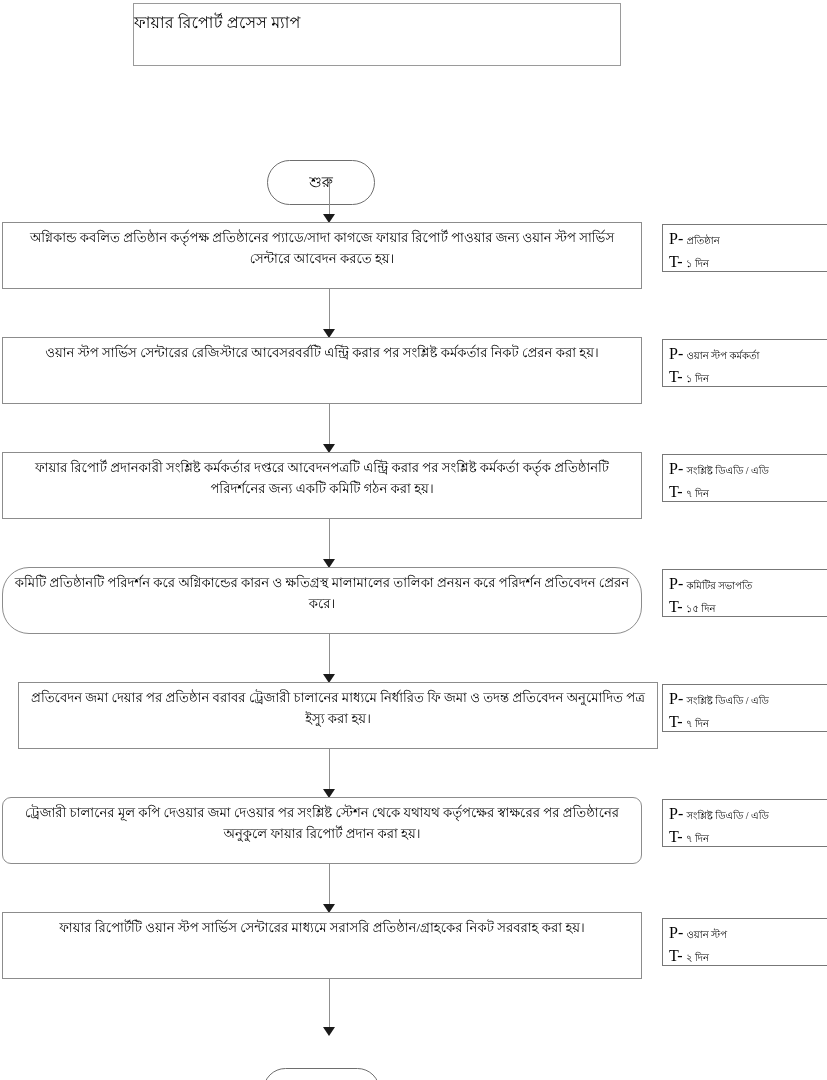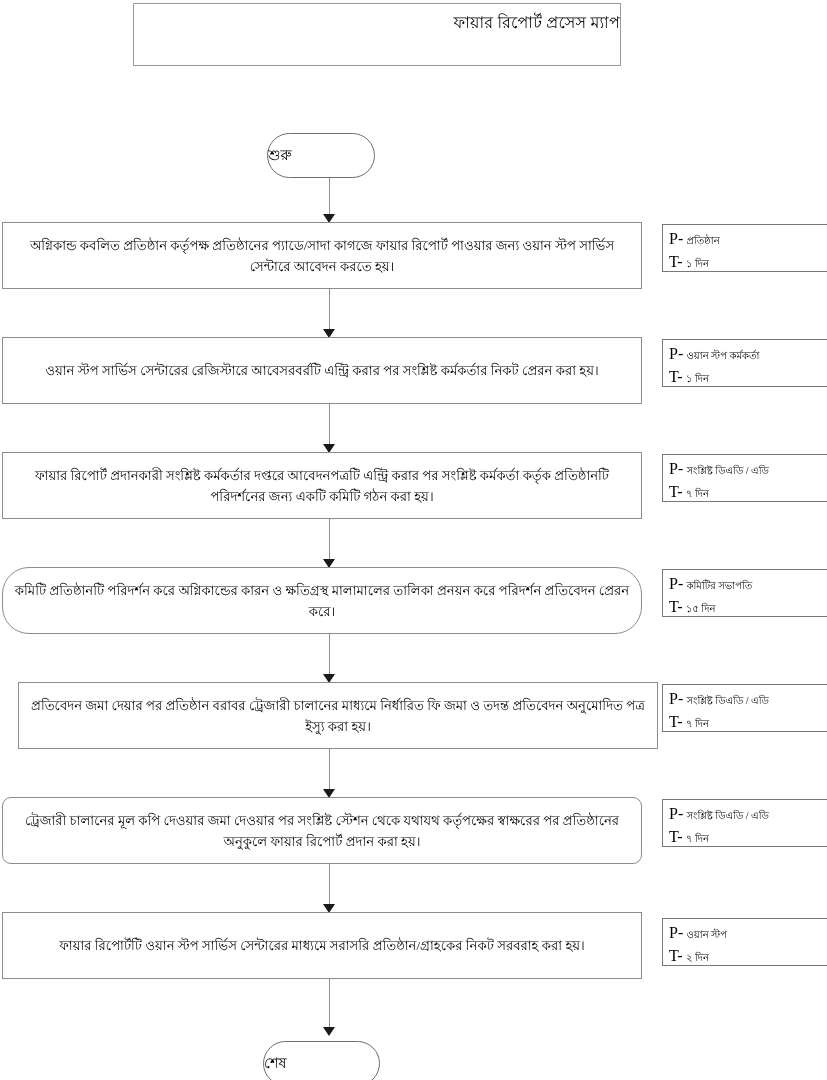--- a/index.html
+++ b/index.html
@@ -26,49 +26,49 @@
     width: 488px;
     height: 63px;
     border: 1px solid #9a9a9a;
     background: #ffffff;
   }
   #title-text {
     position: absolute;
     left: 0;
     right: 0;
     top: 9px;
-    text-align: right;
+    text-align: left;
     font-size: 16px;
     line-height: 20px;
     font-family: "Liberation Serif", "DejaVu Serif", serif;
     letter-spacing: 0.2px;
   }
 
   
   .terminator {
     border: 1px solid #6e6e6e;
     border-radius: 26px;
     background: #ffffff;
     display: flex;
     align-items: center;
-    justify-content: flex-start;
+    justify-content: center;
     font-size: 14.5px;
+    margin-top: 27px;
   }
   #start-node { left: 267px; top: 133px; width: 108px; height: 45px; }
   #end-node   { left: 263px; top: 1041px; width: 117px; height: 45px; }
 
   
   .process-box {
     left: 2px;
     width: 640px;
     height: 67px;
     border: 1px solid #8c8c8c;
     background: #ffffff;
     display: flex;
-    align-items: center;
     justify-content: center;
     padding: 4px 8px;
   }
   .process-text {
     text-align: center;
     font-size: 13.2px;
     line-height: 21px;
     font-family: "Liberation Serif", "DejaVu Serif", serif;
   }
 

